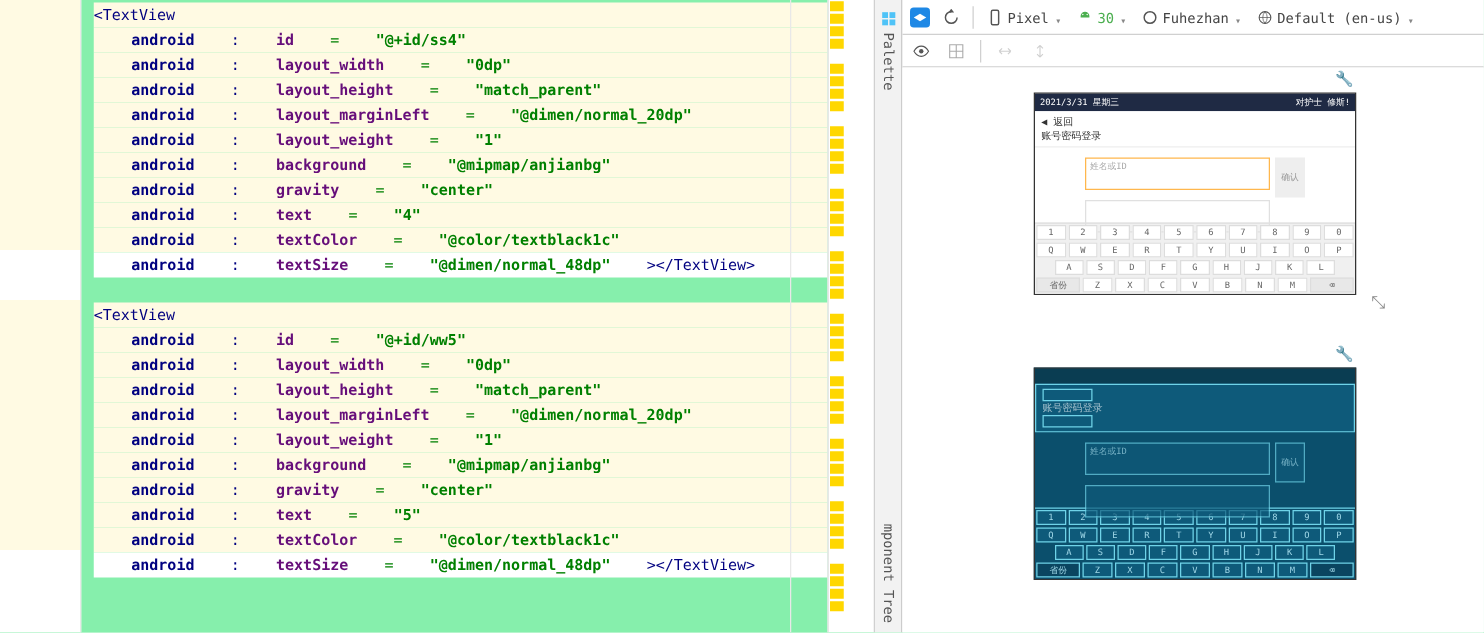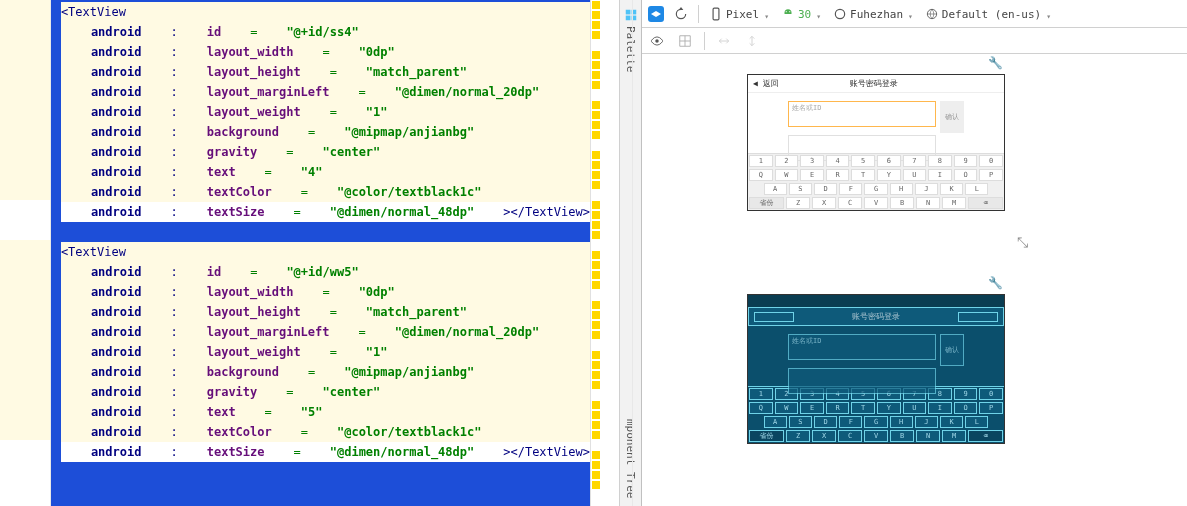--- a/index.html
+++ b/index.html
@@ -6,25 +6,25 @@
 body {
   font-family: 'Consolas', 'Monaco', monospace;
   font-size: 12px;
   background: #fff;
   width: 1187px;
   height: 506px;
   overflow: hidden;
   display: flex;
 }
 .editor-pane {
-  width: 620px;
+  width: 700px;
   height: 100%;
   display: flex;
   position: relative;
-  background: #1d4ed8;
+  background: #86efac;
 }
 .gutter-left {
   width: 65px;
   background: #fff;
   border-right: 1px solid #e8e8e8;
 }
 .gutter-left .hl { height: 20px; }
 .hl.y { background: #fffae3; }
 .code-area {
   flex: 1;
@@ -127,21 +127,21 @@
 .pf1 { top: 20px; left: 105px; }
 .pf2 { top: 240px; left: 105px; background: #0b4f6c; }
 
 .wrench { position: absolute; font-size: 12px; color: #555; }
 .wrench1 { top: 2px; left: 346px; }
 .wrench2 { top: 222px; left: 346px; }
 
 .resize-handle { position: absolute; top: 180px; left: 375px; font-size: 14px; color: #888; }
 
 .statusbar { background: #1f2a44; color: #fff; font-size: 7px; padding: 2px 4px; display: flex; justify-content: space-between; }
-.actionbar { background: #fff; color: #333; font-size: 8px; padding: 3px 5px; display: flex; align-items: center; border-bottom: 1px solid #eee; }
+.actionbar { background: #fff; color: #333; font-size: 8px; padding: 3px 5px; display: flex; align-items: flex-start; border-bottom: 1px solid #eee; flex-direction: column; }
 .actionbar .title { flex: 1; text-align: center; }
 .form-area { padding: 8px 40px 4px; height: 60px; }
 .form-row { display: flex; gap: 4px; margin-bottom: 4px; }
 .form-input { flex: 1; border: 1px solid #ffb74d; height: 26px; font-size: 7px; padding: 1px 3px; color: #aaa; }
 .form-input.grey { border-color: #e0e0e0; }
 .form-btn { width: 24px; background: #eee; font-size: 7px; display: flex; align-items: center; justify-content: center; color: #999; }
 .keyboard { background: #f0f0f0; border-top: 1px solid #ddd; }
 .krow { display: flex; }
 .kkey { flex: 1; border: 1px solid #ddd; background: #fff; height: 12px; font-size: 7px; display: flex; align-items: center; justify-content: center; margin: 1px; color: #666; }
 .kkey.w2 { flex: 1.5; background: #e8e8e8; }
@@ -332,20 +332,24 @@
     <span class="tb-btn" style="opacity:0.4;">
       <svg viewBox="0 0 24 24">
           <path d="M12 4 V20 M12 4 L8 8 M12 4 L16 8 M12 20 L8 16 M12 20 L16 16" stroke="#888" stroke-width="1.5" fill="none"></path>
         </svg>
     </span>
   </div>
 
   <div class="previews">
     <span class="wrench wrench1">🔧</span>
     <div class="preview-frame pf1">
+      <div class="statusbar">
+        <span>2021/3/31 星期三</span>
+        <span>对护士 修斯! </span>
+      </div>
       <div class="actionbar">
         <span>◀ <span>返回</span></span>
         <span class="title">账号密码登录</span>
         <span style="width:30px;"></span>
       </div>
       <div class="form-area">
         <div class="form-row">
           <span class="form-input">姓名或ID</span>
           <span class="form-btn" style="height:32px;">确认</span>
         </div>

